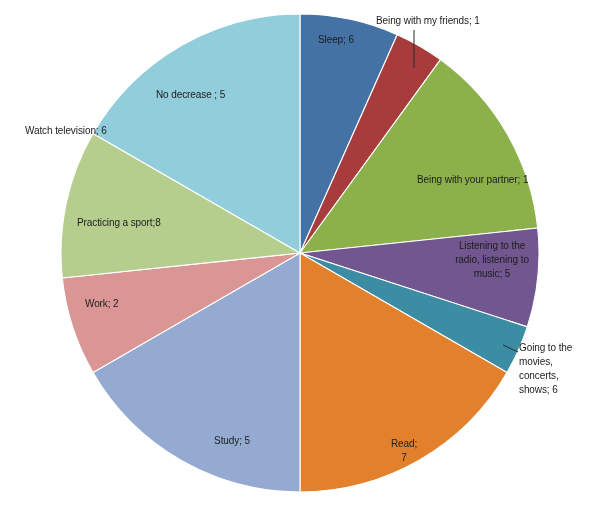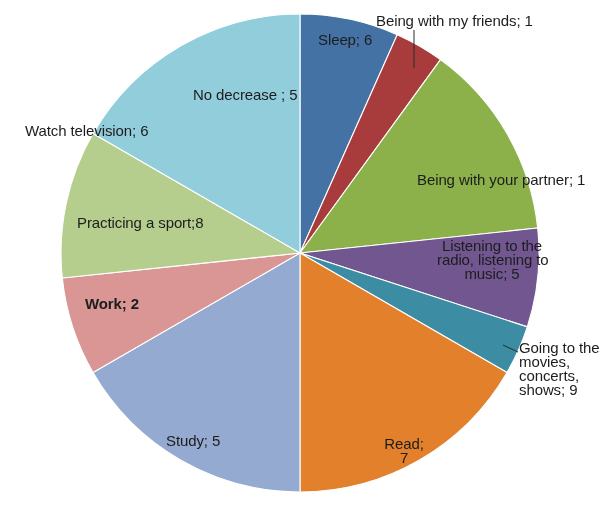--- a/index.html
+++ b/index.html
@@ -29,21 +29,21 @@
     stroke-linejoin: round;
   }
   .leader-line {
     stroke: #2b2b2b;
     stroke-width: 1;
     fill: none;
   }
   .dlabel {
     position: absolute;
     color: #1d1d1d;
-    font-size: 15px;
+    font-size: 10px;
     line-height: 14px;
     white-space: pre;
     letter-spacing: -0.1px;
   }
   .dlabel.center { text-align: center; }
   .dlabel.left   { text-align: left; }
 </style>
 </head>
 <body>
 
@@ -69,22 +69,22 @@
   <div id="labels-layer">
       <div class="dlabel left" style="left: 318px; top: 33px; width: 80px;">Sleep; 6</div>
       <div class="dlabel left" style="left: 376px; top: 14px; width: 148px;">Being with my friends; 1</div>
       <div class="dlabel left" style="left: 417px; top: 173px; width: 150px;">Being with your partner; 1</div>
       <div class="dlabel center" style="left: 437px; top: 239px; width: 110px;">Listening to the
 radio, listening to
 music; 5</div>
       <div class="dlabel left" style="left: 519px; top: 341px; width: 84px;">Going to the
 movies,
 concerts,
-shows; 9</div>
+shows; 6</div>
       <div class="dlabel center" style="left: 380px; top: 437px; width: 48px;">Read;
 7</div>
-      <div class="dlabel left" style="left: 166px; top: 434px; width: 70px;">Study; 5</div>
-      <div class="dlabel left" style="left: 85px; top: 297px; width: 64px; font-weight: bold;">Work; 2</div>
+      <div class="dlabel left" style="left: 180px; top: 434px; width: 70px; text-align: right;">Study; 5</div>
+      <div class="dlabel left" style="left: 85px; top: 297px; width: 64px;">Work; 2</div>
       <div class="dlabel left" style="left: 77px; top: 216px; width: 124px;">Practicing a sport;8</div>
       <div class="dlabel left" style="left: 25px; top: 124px; width: 122px;">Watch television; 6</div>
-      <div class="dlabel left" style="left: 156px; top: 88px; width: 102px; margin-left: 37px;">No decrease ; 5</div>
+      <div class="dlabel left" style="left: 156px; top: 88px; width: 102px;">No decrease ; 5</div>
     </div>
 </div>
 
 </body></html>

